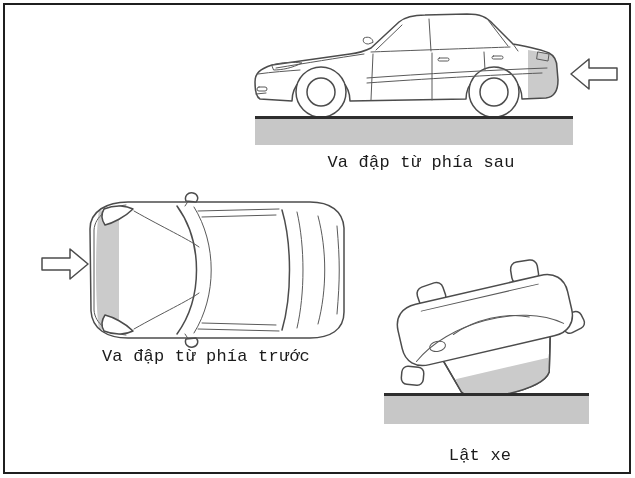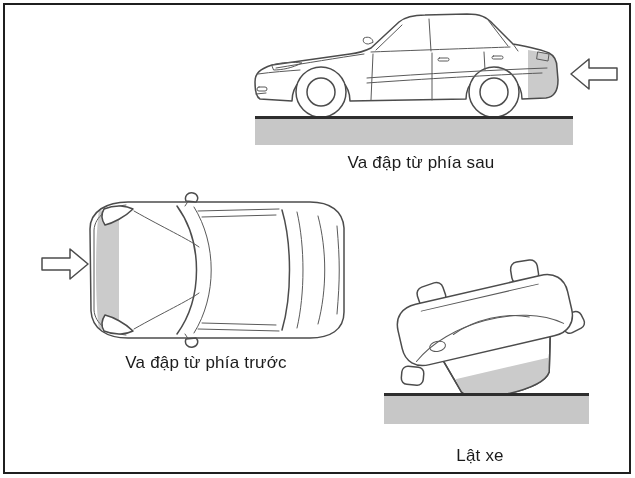--- a/index.html
+++ b/index.html
@@ -1,35 +1,35 @@
 <!DOCTYPE html>
 <html><head>
 <meta charset="utf-8">
 <style>
   html,body{margin:0;padding:0;background:#ffffff;}
   .page{position:relative;width:635px;height:478px;background:#ffffff;overflow:hidden;
-        font-family:Liberation Sans, sans-serif;}
+        font-family:Liberation Mono, monospace;}
   .frame{position:absolute;left:3px;top:3px;right:4px;bottom:4px;border:2px solid #1f1f1f;}
   .scene{position:absolute;}
   .illustration{position:absolute;display:block;}
   .arrow{position:absolute;display:block;}
   .ground{position:absolute;background:#c7c7c7;border-top:3px solid #2e2e2e;}
   .caption{position:absolute;text-align:center;font-size:17px;color:#1b1b1b;
            letter-spacing:0.2px;white-space:nowrap;}
   
   .scene-rear{left:250px;top:6px;width:372px;height:172px;}
   .scene-rear .illustration{left:2px;top:2px;}
   .scene-rear .arrow{left:320px;top:52px;}
   .scene-rear .ground{left:5px;top:110px;width:318px;height:26px;}
   .scene-rear .caption{left:0;top:147px;width:342px;}
   
   .scene-front{left:28px;top:192px;width:356px;height:185px;}
   .scene-front .arrow{left:12px;top:56px;}
   .scene-front .illustration{left:58px;top:0;}
-  .scene-front .caption{left:0;top:161px;width:356px;}
+  .scene-front .caption{left:0;top:155px;width:356px;}
   
   .scene-roll{left:383px;top:258px;width:210px;height:212px;}
   .scene-roll .illustration{left:13px;top:0;}
   .scene-roll .ground{left:1px;top:135px;width:205px;height:28px;}
   .scene-roll .caption{left:0;top:182px;width:194px;margin-top:6px;}
   .ln{stroke:#4c4c4c;stroke-width:1.5;fill:none;stroke-linejoin:round;stroke-linecap:round;}
   .lnw{stroke:#4c4c4c;stroke-width:1.5;fill:#ffffff;stroke-linejoin:round;}
   .thin{stroke:#5a5a5a;stroke-width:1;fill:none;stroke-linecap:round;}
 </style>
 </head>

